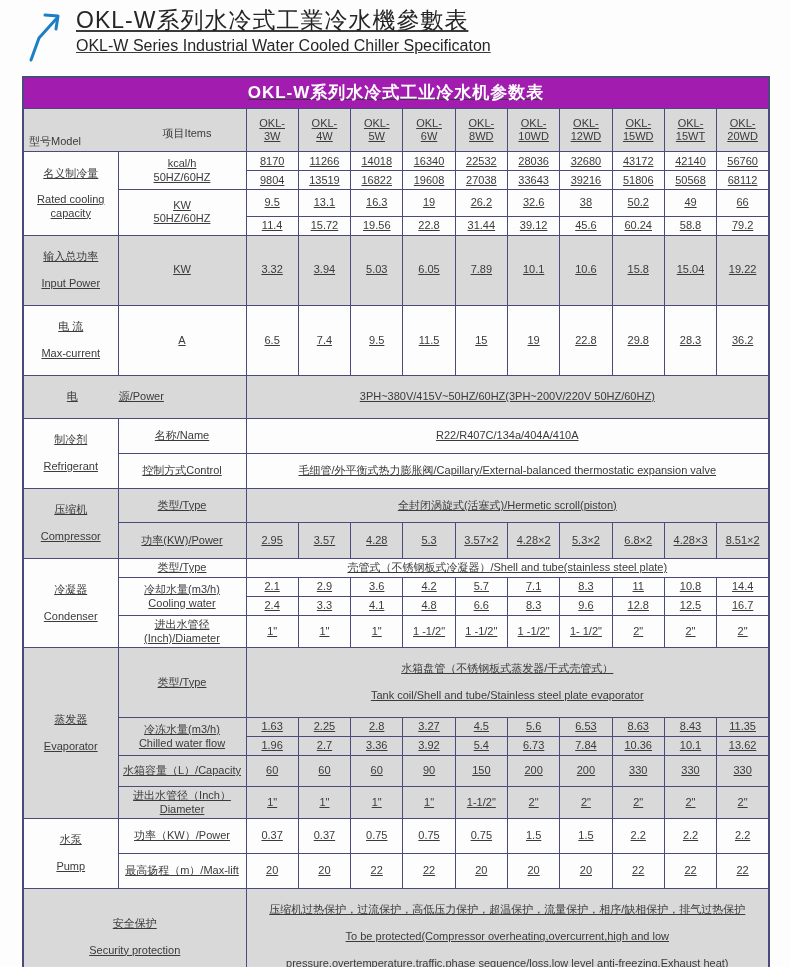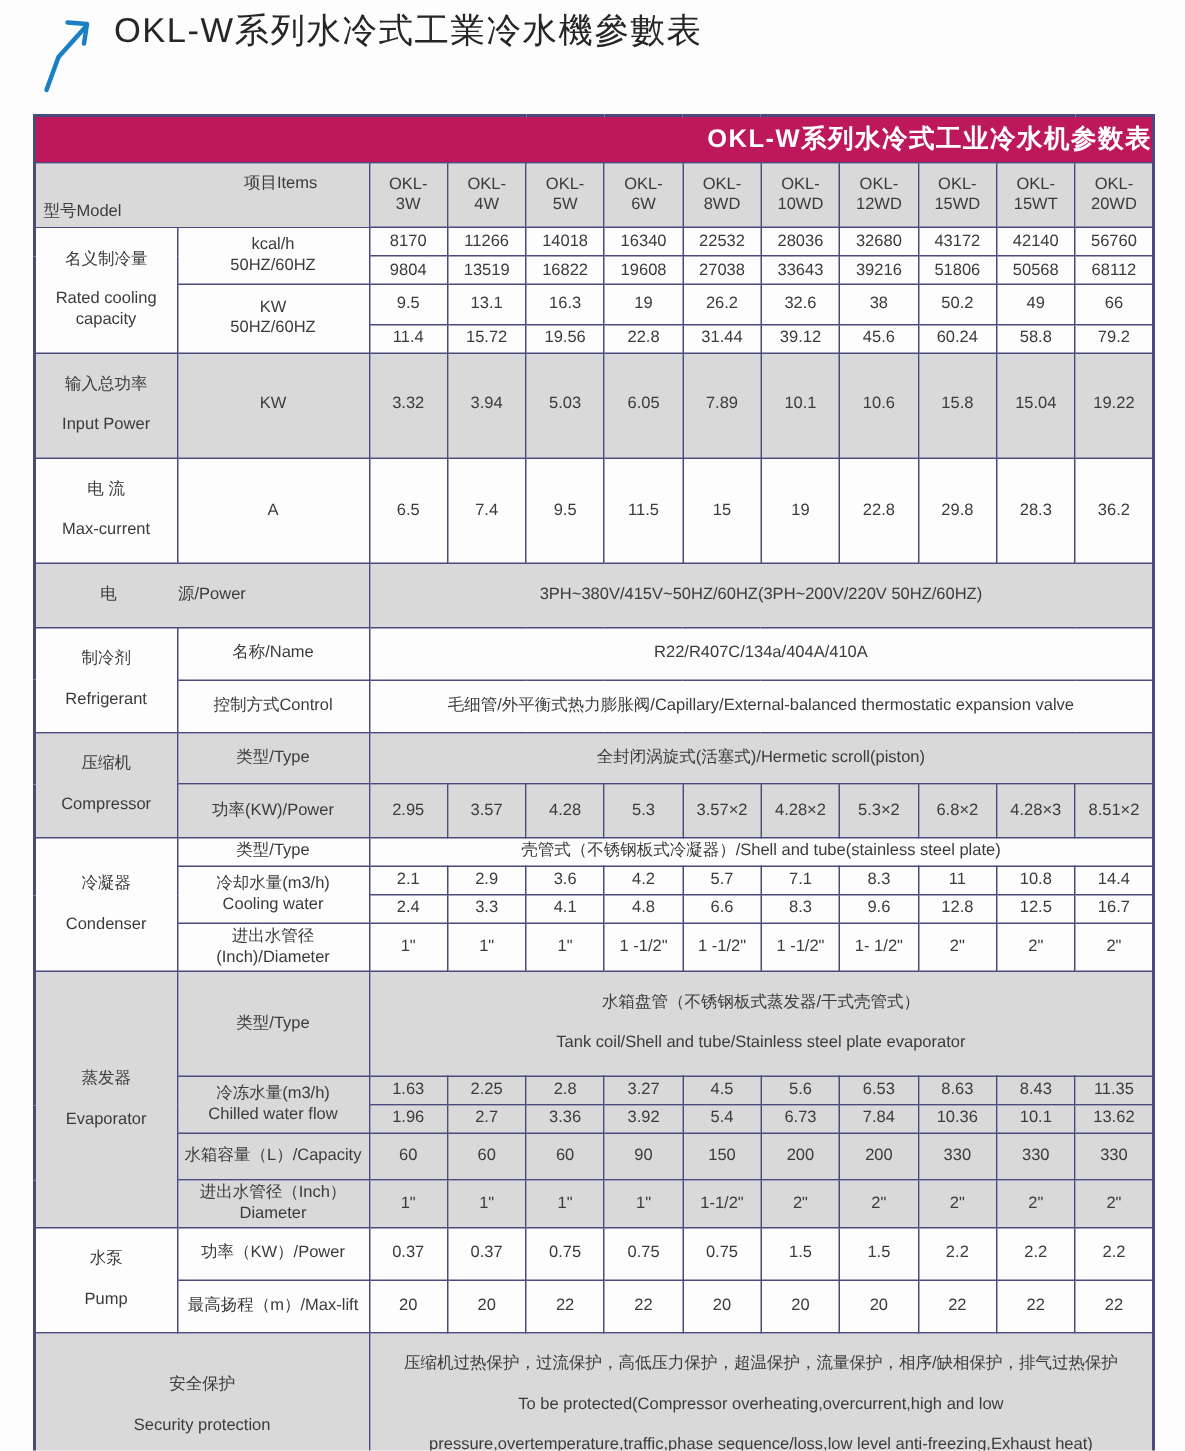--- a/index.html
+++ b/index.html
@@ -1,21 +1,21 @@
 <!DOCTYPE html>
 <html><head>
 <meta charset="utf-8">
 <style>
   html,body { margin:0; padding:0; }
   body {
     width:790px; height:967px; background:#fdfdfd;
     font-family:"Liberation Sans", sans-serif; color:#3b3b3b;
     -webkit-font-smoothing:antialiased;
   }
-  .page { position:relative; width:790px; height:967px; overflow:hidden; }
+  .page { position:relative; width:790px; height:967px; overflow:hidden;text-decoration:underline; }
 
   
   .hdr { display:flex; align-items:flex-start; margin:6px 0 0 26px; }
   .logo { width:44px; height:54px; flex:0 0 44px; margin-top:2px; }
   .titles { margin-left:6px; }
   .title-zh { font-size:23px; color:#262626; letter-spacing:1px; line-height:28px; }
   .title-en { font-size:16px; color:#262626; line-height:22px; margin-top:1px; }
 
   
   table.spec {
@@ -24,23 +24,23 @@
     border:2px solid #4a4a7c;
   }
   table.spec td {
     border:1px solid #4a4a7c;
     text-align:center; vertical-align:middle;
     font-size:11px; line-height:1.22;
     padding:1px 2px; white-space:pre-line;
     overflow:hidden;
   }
   tr.cap-row td {
-    background:#be185d; color:#ffffff;
+    background:#a21caf; color:#ffffff;
     font-size:17px; letter-spacing:1px; font-weight:bold;
-    height:26px; padding:2px 0;text-align:right;
+    height:26px; padding:2px 0;
   }
   tr.shade > td { background:#d9d9d9; }
   td.cat .zh, td.cat .en { display:block; }
   td.cat { line-height:1.3; }
   td.secv { text-align:left; padding-left:8px; }
   td.secv span { display:block; }
 
   
   tr.h-models  { height:36px; }
   tr.h-s       { height:19px; }
@@ -53,40 +53,41 @@
   tr.h-sec     { height:50px; }
 
   
   td.corner {
     position:relative; padding:0;
     background-image:linear-gradient(to bottom right,
       rgba(0,0,0,0) calc(50% - 1px), #4a4a7c calc(50% - 1px),
       #4a4a7c 50%, rgba(0,0,0,0) 50%);
   }
   td.corner .model { position:absolute; left:5px;  bottom:3px; }
-  td.corner .items { position:absolute; right:34px; top:7px; }
+  td.corner .items { position:absolute; right:34px; top:18px; }
 
   
   td.psl { padding:0; }
   td.psl .inner { display:flex; width:100%; }
   td.psl .p1 { width:95px; text-align:center; }
   td.psl .p2 { width:128px; text-align:left; }
 </style>
 </head>
 <body>
 
 <div class="page">
 
   <div class="hdr">
     <svg class="logo" viewBox="0 0 44 54">
       <polyline points="5,52 13,30 31,10" fill="none" stroke="#1a7fc4" stroke-width="3" stroke-linecap="round" stroke-linejoin="round"></polyline>
       <polyline points="19,7 32,8 30,21" fill="none" stroke="#1a7fc4" stroke-width="3" stroke-linecap="round" stroke-linejoin="round"></polyline>
     </svg>
     <div class="titles">
       <div class="title-zh">OKL-W系列水冷式工業冷水機參數表</div>
+      <div class="title-en">OKL-W Series Industrial Water Cooled Chiller Specificaton</div>
     </div>
   </div>
 
   <table class="spec">
     <colgroup>
       <col style="width:95px">
         <col style="width:128px">
       <col style="width:52.3px">
         <col style="width:52.3px">
         <col style="width:52.3px">

